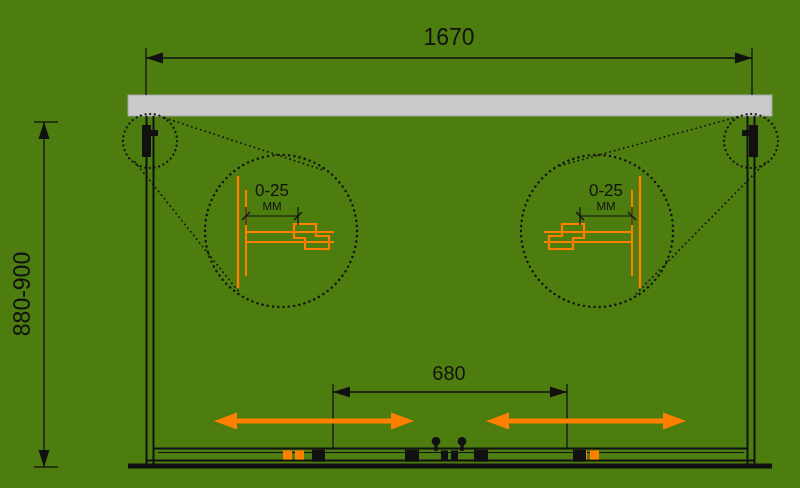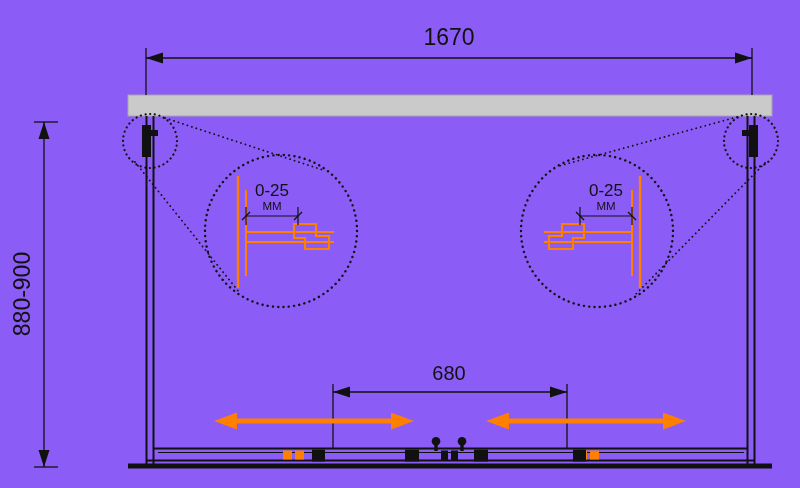--- a/index.html
+++ b/index.html
@@ -1,16 +1,16 @@
 <!DOCTYPE html>
 <html><head>
 <meta charset="utf-8">
 <style>
   html,body{margin:0;padding:0;background:#fff}
-  .stage{position:relative;width:800px;height:488px;background:#8b5cf6;overflow:hidden}
+  .stage{position:relative;width:800px;height:488px;background:#4d7c0f;overflow:hidden}
   svg{display:block}
   .t{font-family:"Liberation Sans","DejaVu Sans",sans-serif;fill:#111}
   .k{stroke:#111;fill:none}
   .blk{fill:#111;stroke:none}
   .org{stroke:#FF7F00;fill:none}
   .orgf{fill:#FF7F00;stroke:none}
   .dot{stroke:#111;fill:none;stroke-linecap:round}
 </style>
 </head>
 <body>

